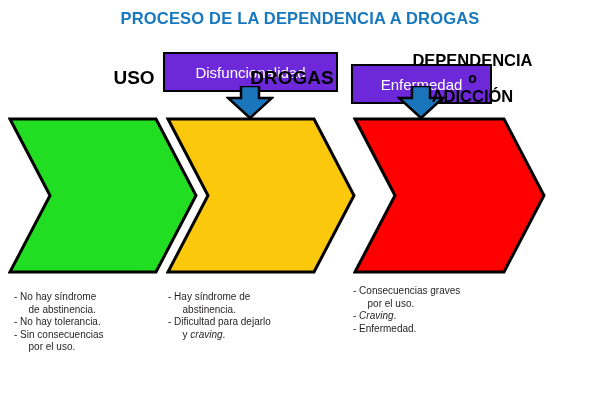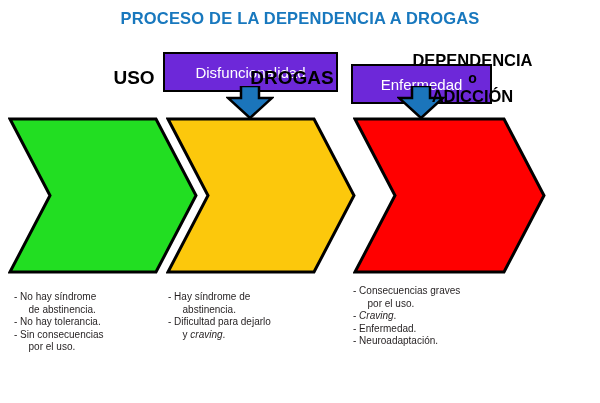--- a/index.html
+++ b/index.html
@@ -193,16 +193,15 @@
   abstinencia.</span>
     <span class="li">- Dificultad para dejarlo
   y <i>craving</i>.</span>
   </div>
 
   <div class="bullets" id="bullets-dependencia">
     <span class="li">- Consecuencias graves
   por el uso.</span>
     <span class="li">- <i>Craving</i>.</span>
     <span class="li">- Enfermedad.</span>
-    <span class="li">- Neuroadaptación.</span>
   </div>
 
 </div>
 
 </body></html>

